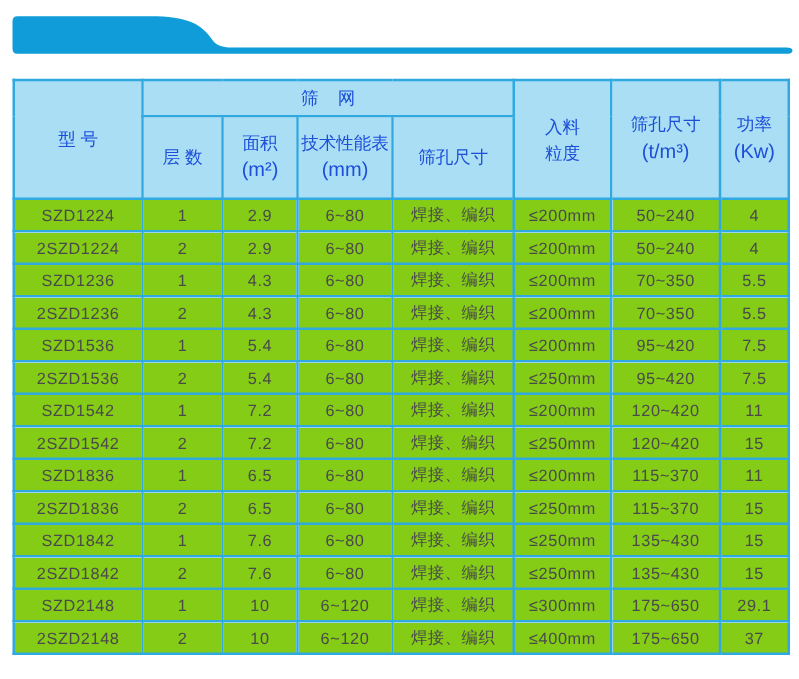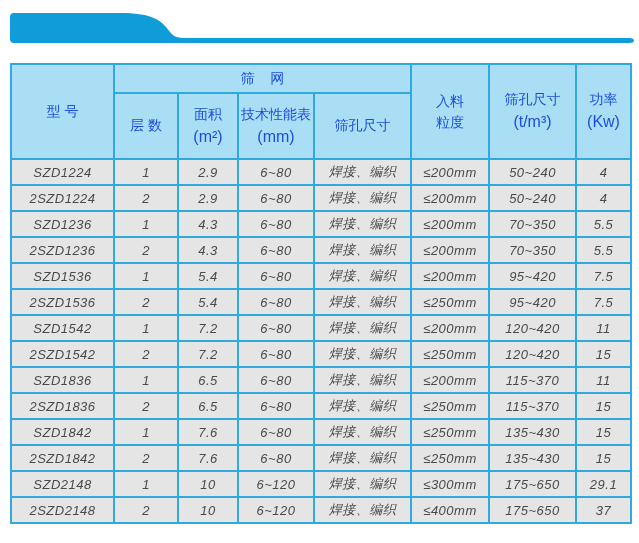--- a/index.html
+++ b/index.html
@@ -27,21 +27,21 @@
     text-align: center; vertical-align: middle;
     padding: 0; color: #4a4a4a;
     overflow: hidden; white-space: nowrap;
   }
   table.spec th {
     background: #a9def5; font-weight: normal;
     font-size: 14px; color: #1d4ed8;
   }
   tr.hrow-top { height: 29px; }
   tr.hrow-bottom { height: 66px; }
-  tbody tr { height: 26px; background: #e5e5e5; font-style: italic; }
+  tbody tr { height: 26px; background: #84cc16; }
   tbody td { font-size: 13px; letter-spacing: 0.5px; }
   .two-line span { display: block; line-height: 1.5; }
   .unit { font-size: 16px; }
 </style>
 </head>
 <body>
 
 <div class="banner">
   <svg width="639" height="46" viewBox="0 0 639 46" aria-hidden="true">
     <path fill="#0f9cd9" d="M 14,13

